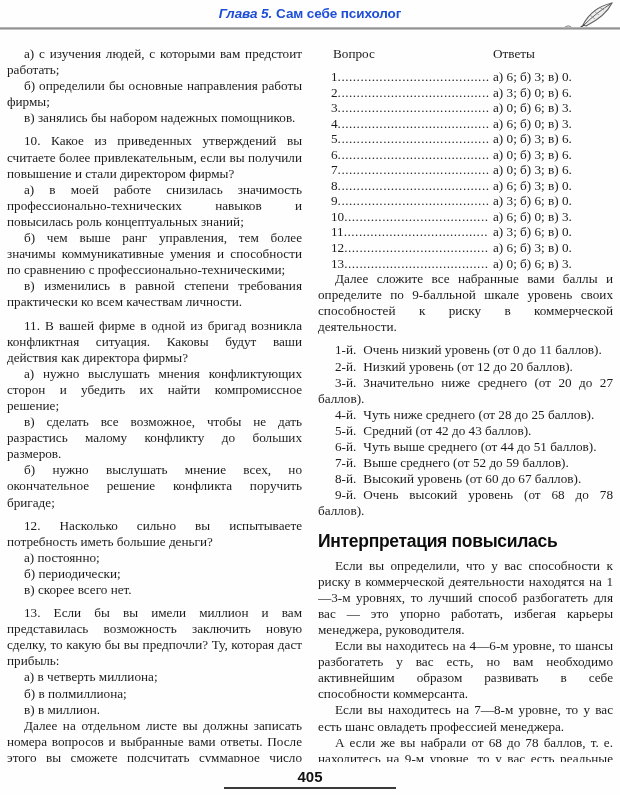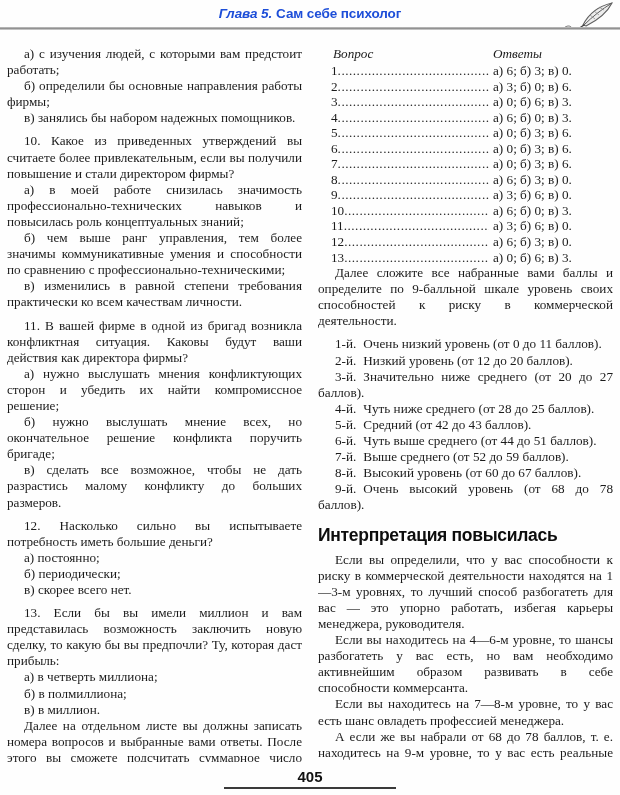--- a/index.html
+++ b/index.html
@@ -23,21 +23,21 @@
   
   .cols{
     position:absolute;top:46px;left:7px;width:606px;height:716px;
     display:flex;gap:16px;overflow:hidden;
   }
   .col{width:295px;flex:0 0 295px;font-size:13.2px;line-height:16.1px;text-align:justify;overflow:hidden;}
   p.para{margin:0;text-indent:17px;}
   p.qgap{margin-top:7px;}
   .gap{margin-top:7px;}
   
-  .ans-head{display:flex;font-style:italic;line-height:16px;margin-bottom:1px;}
+  .ans-head{display:flex;line-height:16px;margin-bottom:7px;}
   .ans-head .hq{margin-left:15px;}
   .ans-head .sp{flex:1;}
   .ans-head .ha{width:120px;flex:0 0 120px;}
   .ans-row{display:flex;line-height:15.55px;align-items:baseline;}
   .ans-row .num{margin-left:13px;white-space:nowrap;}
   .ans-row .leader{flex:1 1 auto;overflow:hidden;white-space:nowrap;color:#2a2a2a;margin-right:4px;}
   .ans-row .leader::after{content:"......................................................................................";letter-spacing:0.5px;}
   .ans-row .vals{width:120px;flex:0 0 120px;white-space:nowrap;}
   
   .level{text-indent:15px;}
@@ -90,23 +90,23 @@
         <p class="para">а) в моей работе снизилась значимость профессионально-технических навыков и повысилась роль концептуальных знаний;</p>
 
         <p class="para">б) чем выше ранг управления, тем более значимы коммуникативные умения и способности по сравнению с профессионально-техническими;</p>
 
         <p class="para">в) изменились в равной степени требования практически ко всем качествам личности.</p>
 
         <p class="para qgap">11. В вашей фирме в одной из бригад возникла конфликтная ситуация. Каковы будут ваши действия как директора фирмы?</p>
 
         <p class="para">а) нужно выслушать мнения конфликтующих сторон и убедить их найти компромиссное решение;</p>
 
+        <p class="para">в) сделать все возможное, чтобы не дать разрастись малому конфликту до больших размеров.</p>
+
         <p class="para">б) нужно выслушать мнение всех, но окончательное решение конфликта поручить бригаде;</p>
-
-        <p class="para">в) сделать все возможное, чтобы не дать разрастись малому конфликту до больших размеров.</p>
 
         <p class="para qgap">12. Насколько сильно вы испытываете потребность иметь большие деньги?</p>
 
         <p class="para">а) постоянно;</p>
 
         <p class="para">б) периодически;</p>
 
         <p class="para">в) скорее всего нет.</p>
 
         <p class="para qgap">13. Если бы вы имели миллион и вам представилась возможность заключить новую сделку, то какую бы вы предпочли? Ту, которая даст прибыль:</p>

